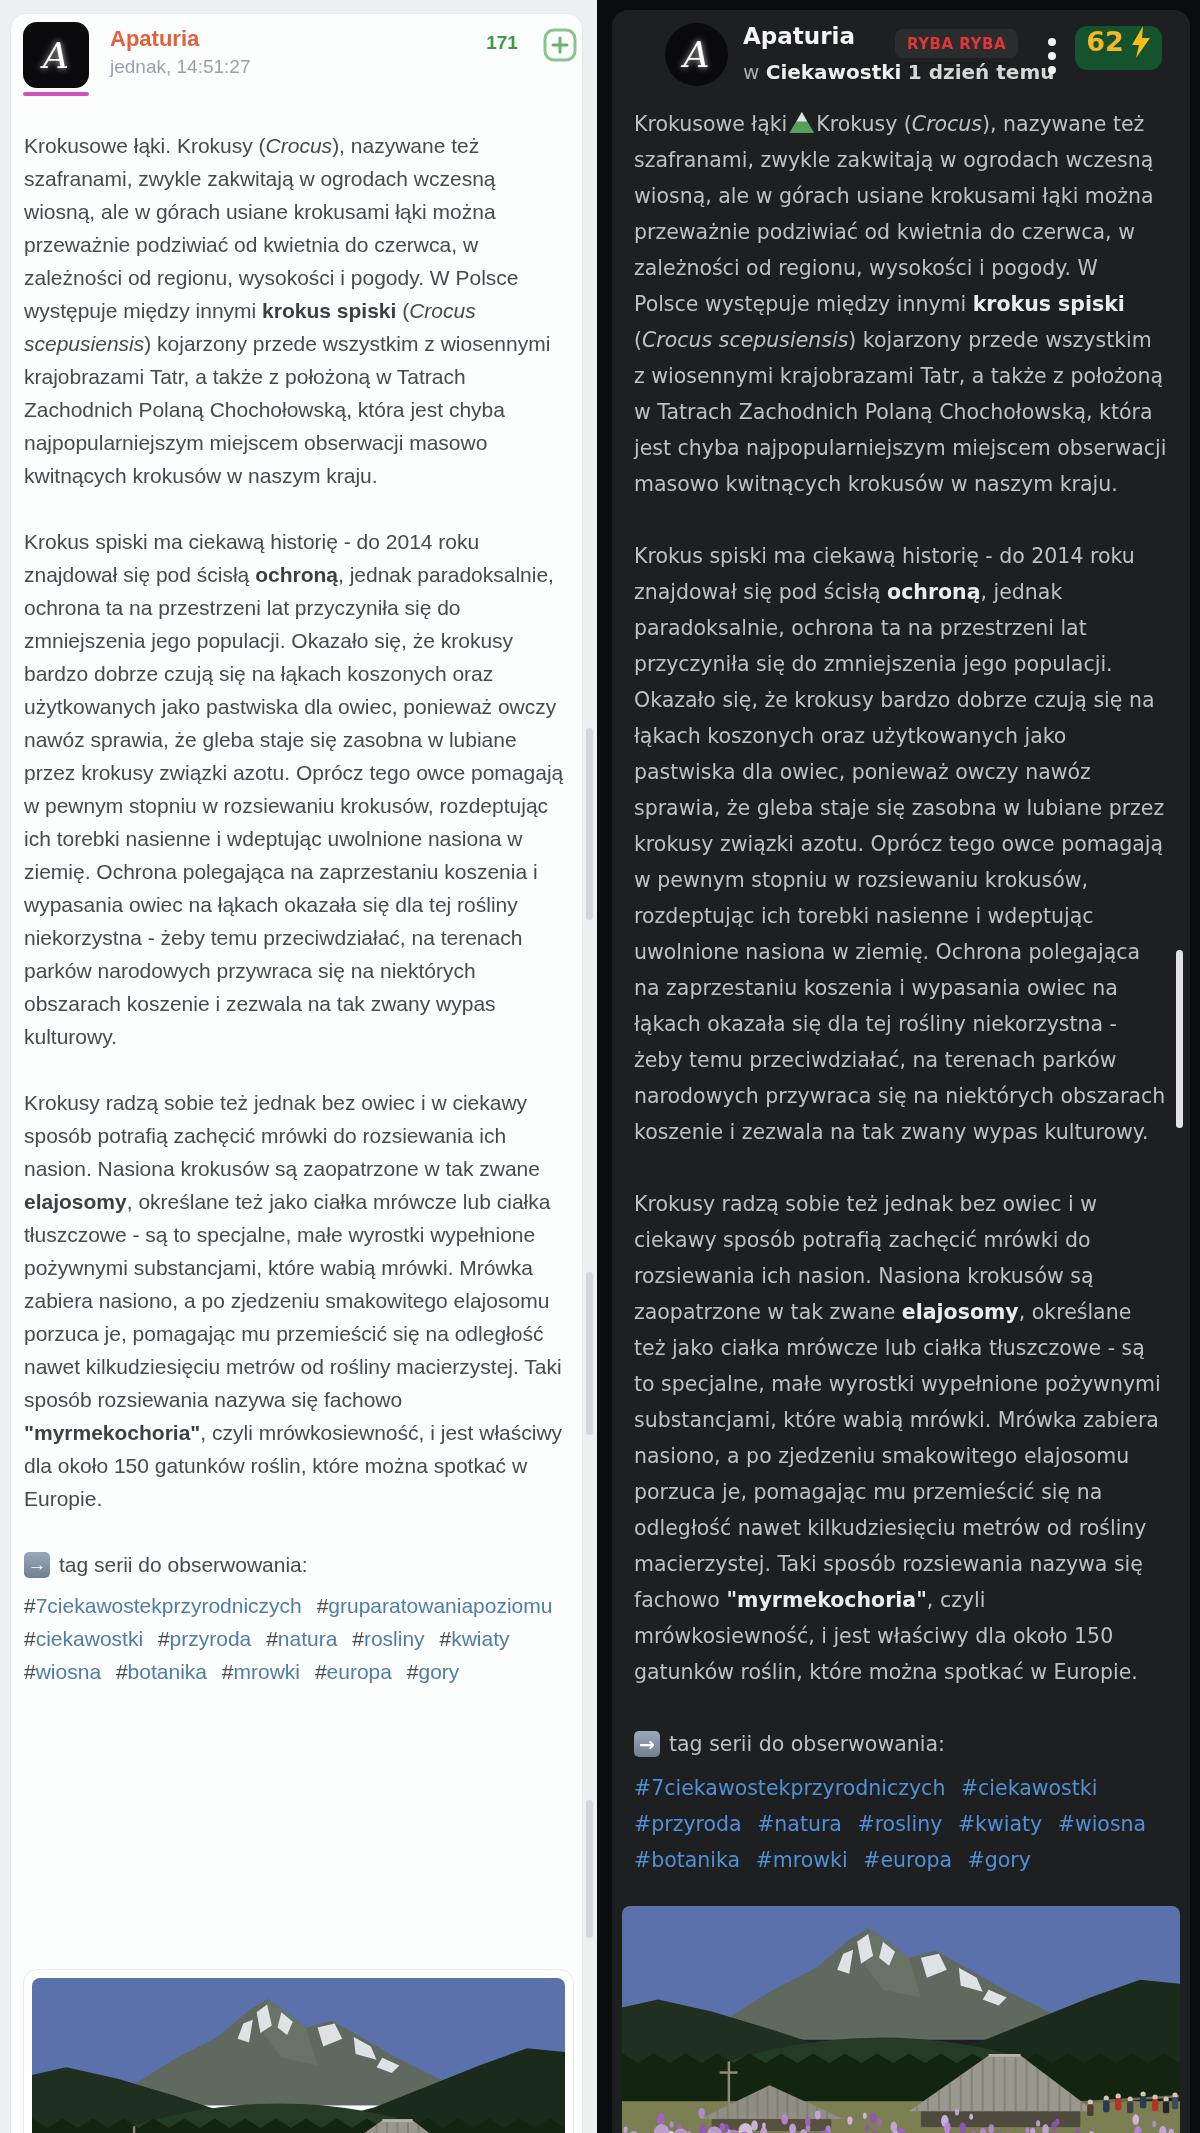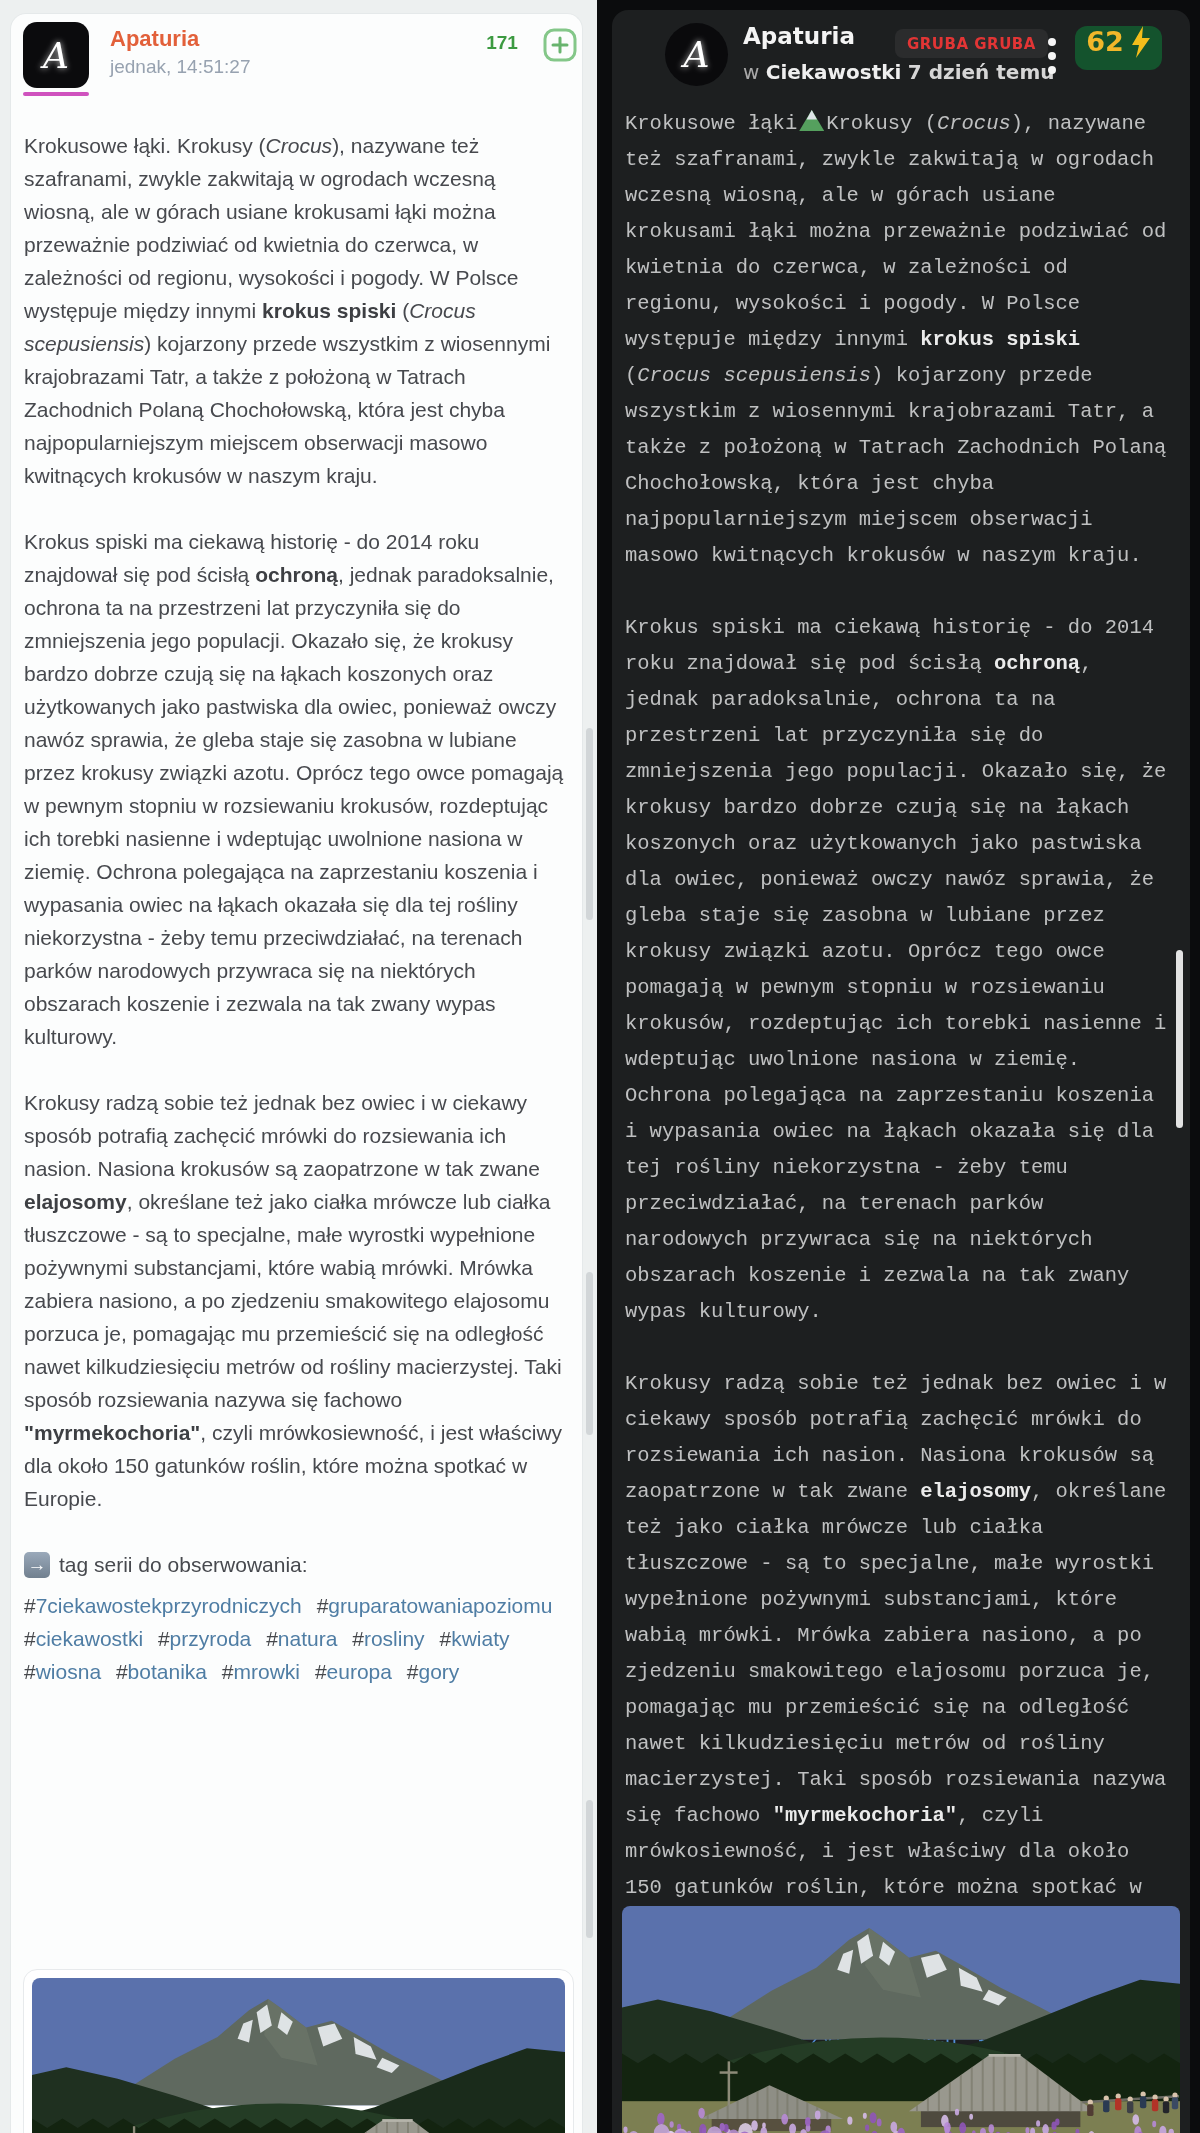--- a/index.html
+++ b/index.html
@@ -53,21 +53,21 @@
   .dark .meta .community{color:#efefef;font-weight:bold;cursor:pointer;}
   .dark .meta .when{color:#d6d6d6;font-weight:bold;}
   .dark .kebab{position:absolute;left:429px;top:24px;width:22px;height:44px;
     background:none;border:none;cursor:pointer;display:flex;flex-direction:column;
     align-items:center;justify-content:center;gap:6px;}
   .dark .kebab i{width:8px;height:8px;border-radius:50%;background:#f5f5f5;display:block;}
   .dark .energy{position:absolute;left:463px;top:16px;width:87px;height:44px;
     background:#14532d;border-radius:12px;display:flex;align-items:flex-start;
     justify-content:center;gap:7px;cursor:pointer;}
   .dark .energy .num{font-size:27px;font-weight:bold;color:#f2b72a;}
-  .dark .body{padding:0 13px;font-family:Liberation Mono, monospace;}
+  .dark .body{padding:0 22px;}
   .dark .body p{margin:0 0 36px 0;font-size:20.5px;line-height:36px;color:#bfc0c1;}
   .dark .body strong{color:#ebebeb;}
   .dark .tags .hash,.dark .tags .tn{color:#5090d6;}
   .dark .photo-dark{position:absolute;left:10px;top:1896px;width:558px;cursor:pointer;}
   .dark .photo-dark svg{display:block;border-radius:8px 8px 0 0;}
 
   
   .tagline{display:flex;align-items:center;gap:9px;margin-bottom:8px !important;}
   .arrow-emoji{display:inline-flex;width:26px;height:26px;border-radius:5px;
     background:linear-gradient(180deg,#9aa9ba,#71808f);align-items:center;justify-content:center;flex:0 0 auto;}
@@ -304,25 +304,25 @@
     <div class="thumb" style="top:1800px;height:138px;"></div>
   </div>
 
   <div class="panel dark">
     <div class="card">
       <div class="header">
         <div class="avatar">
           <span class="avatar-letter">A</span>
         </div>
         <a class="username">Apaturia</a>
-        <div class="fat-badge">GRUBA GRUBA</div>
+        <div class="fat-badge">RYBA RYBA</div>
         <div class="meta">
           <span>w</span>
           <span class="community">Ciekawostki</span>
-          <span class="when">7 dzień temu</span>
+          <span class="when">1 dzień temu</span>
         </div>
         <button class="kebab">
             <i></i>
             <i></i>
             <i></i>
           </button>
         <div class="energy">
           <span class="num">62</span>
           <svg width="20" height="32" viewBox="0 0 20 32">
             <polygon points="12,0 1,19 8,19 5,32 19,12 11,12" fill="#f4bd1b"></polygon>

